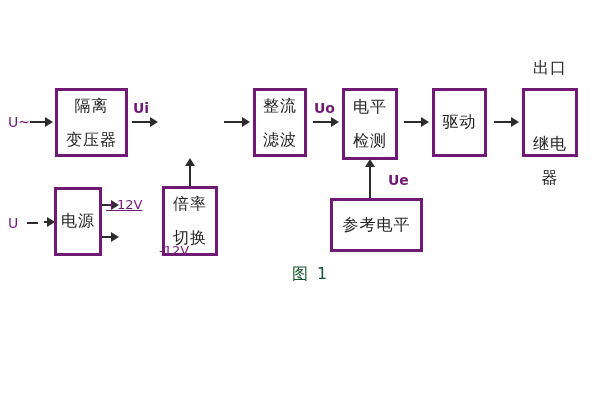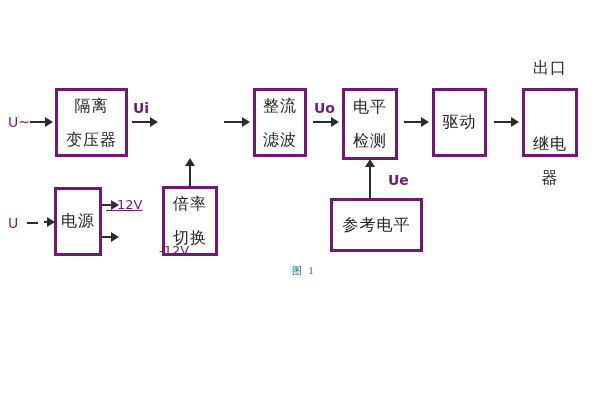--- a/index.html
+++ b/index.html
@@ -37,21 +37,21 @@
   .av::before{
     content:'';position:absolute;top:-8px;left:-4px;
     border-bottom:8px solid #2b2b2b;
     border-left:5px solid transparent;
     border-right:5px solid transparent;
   }
   
   .lbl{position:absolute;font-size:14px;color:#701a75;white-space:nowrap;}
   .sig{font-weight:600;}
   .rail{font-size:13px;}
-  .caption{position:absolute;font-size:10px;color:#0369a1;letter-spacing:2px;font-family:Liberation Serif, serif;}
+  .caption{position:absolute;font-size:16px;color:#14532d;letter-spacing:2px;}
   .dash{position:absolute;height:2px;width:11px;background:#2b2b2b;}
 </style>
 </head>
 <body>
 
 <div class="stage">
 
   <div class="blk" style="left:55px;top:88px;width:73px;height:69px;">
     <span>隔离</span>
     <span>变压器</span>

